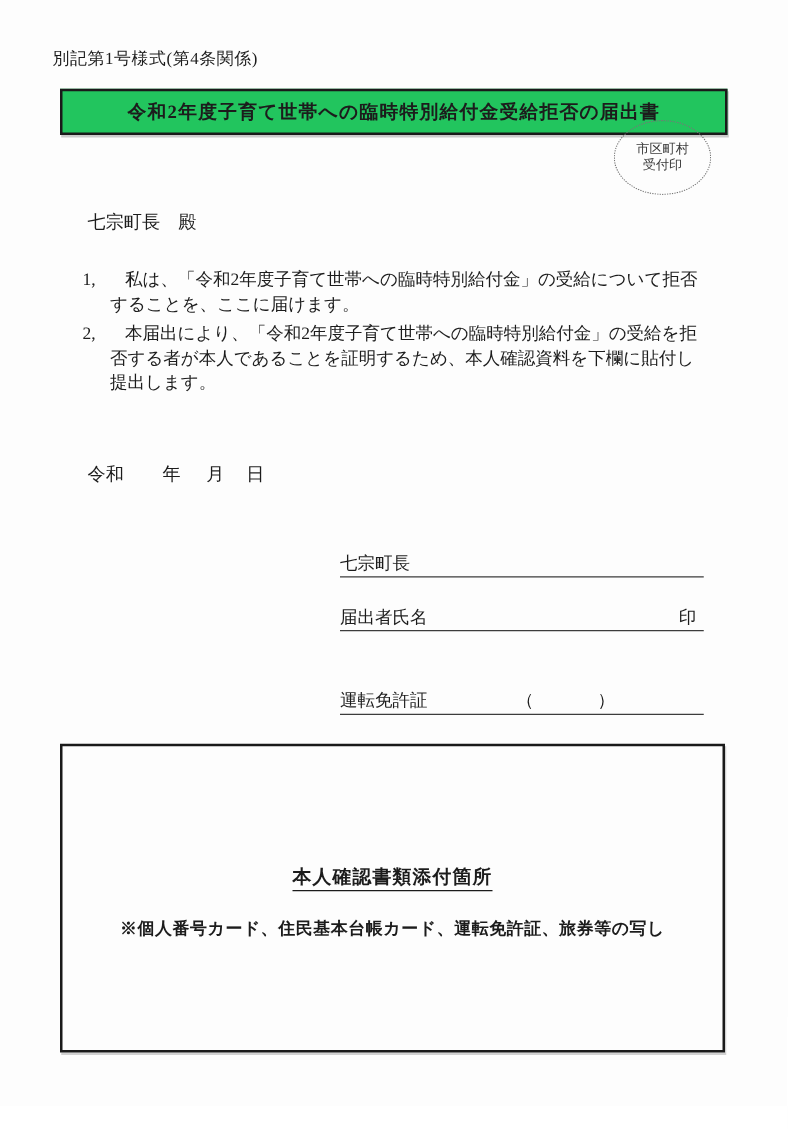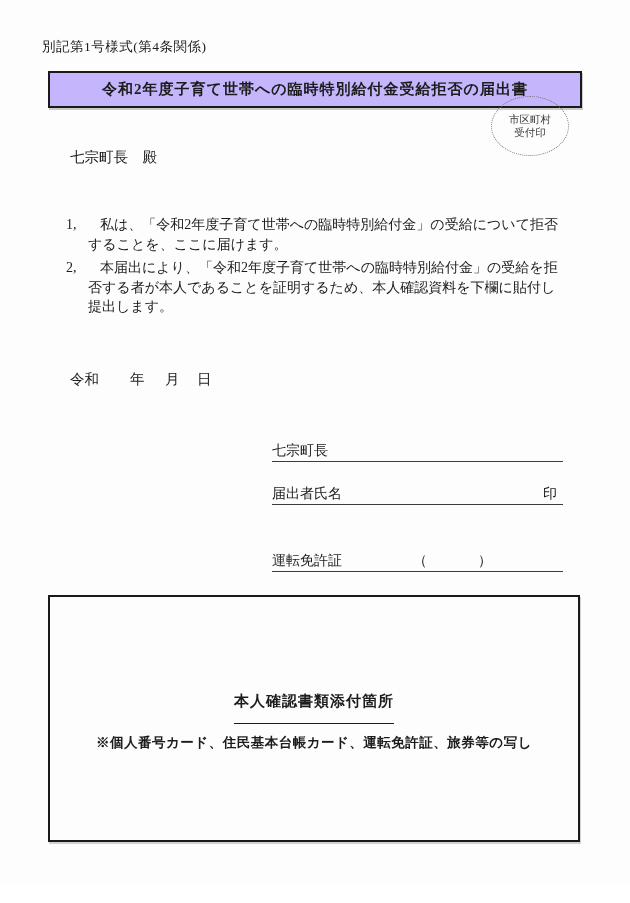--- a/index.html
+++ b/index.html
@@ -20,35 +20,35 @@
   }
 
   .title-box {
     left:48px; top:71px;
     width:530px; height:33px;
     border:2px solid #1a1a1a;
     box-shadow:1px 2px 0 rgba(110,110,110,0.35);
     display:flex; align-items:center; justify-content:center;
     font-size:15px; font-weight:bold; letter-spacing:1px;
     white-space:nowrap;
-    background:#c4b5fd;
+    background:#22c55e;
   }
 
   .stamp {
     left:491px; top:96px;
     width:76px; height:58px;
     border:1.5px dotted #777;
     border-radius:50%;
     display:flex; flex-direction:column; align-items:center; justify-content:center;
     font-size:10.5px; line-height:13px; color:#3a3a3a;
     text-align:right;
   }
 
   .addressee {
-    left:70px; top:148px;
+    left:70px; top:168px;
     font-size:14.5px; white-space:nowrap;
   }
 
   .item {
     left:66px; width:512px;
     font-size:14px; line-height:19.5px;
   }
   .item-number { position:absolute; left:0; top:0; }
   .item-lines { margin-left:22px; }
   .item-lines div { white-space:nowrap; }
@@ -88,21 +88,21 @@
     border:2px solid #1a1a1a;
     box-shadow:1px 2px 0 rgba(110,110,110,0.3);
     background:#fdfdfd;
   }
   .attach-heading {
     position:absolute; top:95px; left:0; width:100%;
     text-align:center; font-size:15px; font-weight:bold;
     letter-spacing:1px;
   }
   .attach-heading span {
-    border-bottom:1.5px solid #1c1c1c; padding-bottom:14px;
+    border-bottom:1.5px solid #1c1c1c; padding-bottom:2px;
   }
   .attach-note {
     position:absolute; top:137px; left:0; width:100%;
     text-align:center; font-size:13.5px; font-weight:bold;
     letter-spacing:0.5px; white-space:nowrap;
   }
 </style>
 </head>
 <body>
 

